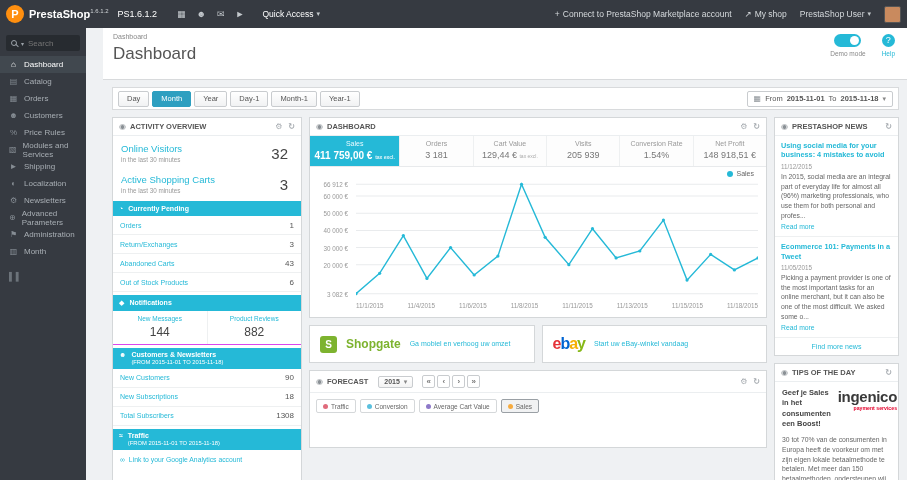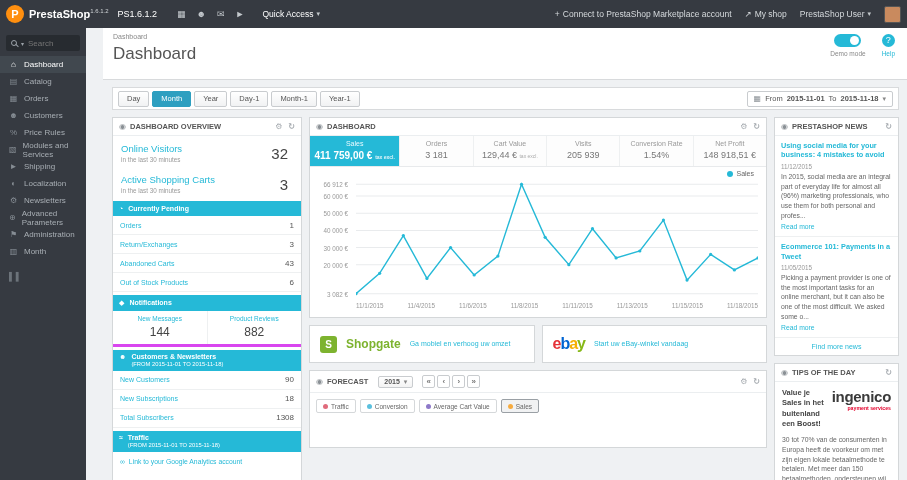--- a/index.html
+++ b/index.html
@@ -78,21 +78,21 @@
   .stat { position:relative; padding:7px 8px 4px; }
   .stat-label { color:var(--accent); font-size:9.5px; cursor:pointer; }
   .stat-sub { color:#999; font-size:6.3px; margin-top:2px; }
   .stat-value { position:absolute; right:13px; top:9px; font-size:15px; color:#444; }
   .sec-head { background:var(--accent); color:#fff; font-size:7px; font-weight:bold; padding:3.5px 6px; display:flex; gap:5px; align-items:flex-start; margin-top:3px; }
   .sec-head .si { font-size:7px; line-height:1.2; }
   .sec-sub { font-size:5.8px; font-weight:normal; margin-top:1px; }
   .rowline { display:flex; justify-content:space-between; align-items:center; padding:4.5px 7px; border-bottom:1px solid #eef0f1; }
   .rl-label { color:var(--accent); font-size:7px; cursor:pointer; }
   .rl-value { color:#555; font-size:8px; }
-  .notif-cols { display:flex; text-align:center; border-bottom:3px solid #d946ef; }
+  .notif-cols { display:flex; text-align:center; border-bottom:1px solid #d946ef; }
   .notif-col { flex:1; padding:4px 0 5px; cursor:pointer; }
   .notif-col:first-child { border-right:1px solid #eef0f1; }
   .notif-label { color:var(--accent); font-size:6.5px; }
   .notif-value { color:#444; font-size:12px; margin-top:3px; }
   .ga-link { display:flex; gap:4px; align-items:center; padding:6px 7px; color:var(--accent); font-size:6.8px; cursor:pointer; }
 
   
   .kpi-row { display:flex; border-bottom:1px solid #e8eaec; background:#fdfdfd; }
   .kpi { flex:1; text-align:center; padding:4px 2px 5px; border-right:1px solid #eef0f1; cursor:pointer; }
   .kpi:last-child { border-right:none; }
@@ -281,21 +281,21 @@
           <span class="qa-caret" style="color:#888">▾</span>
         </div>
       </div>
 
       <div class="cols">
 
         <div class="col-a">
           <div class="panel panel-activity">
             <div class="panel-header">
               <span class="ph-icon">◉</span>
-              <span>DASHBOARD OVERVIEW</span>
+              <span>ACTIVITY OVERVIEW</span>
               <span class="ph-actions">
                 <span>⚙</span>
                 <span>↻</span>
               </span>
             </div>
             <div class="stat">
               <div class="stat-label">Online Visitors</div>
               <div class="stat-sub">in the last 30 minutes</div>
               <div class="stat-value">32</div>
             </div>
@@ -550,21 +550,21 @@
           <div class="panel panel-tips">
             <div class="panel-header">
               <span class="ph-icon">◉</span>
               <span>TIPS OF THE DAY</span>
               <span class="ph-actions">
                 <span>↻</span>
               </span>
             </div>
             <div class="tips-body">
               <div class="tips-top">
-                <div class="tips-headline">Value je Sales in het buitenland een Boost!</div>
+                <div class="tips-headline">Geef je Sales in het consumenten een Boost!</div>
                 <div class="ingenico">
                   <div class="ing-name">ingenico</div>
                   <div class="ing-sub">payment services</div>
                 </div>
               </div>
               <div class="tips-text">30 tot 70% van de consumenten in Europa heeft de voorkeur om met zijn eigen lokale betaalmethode te betalen. Met meer dan 150 betaalmethoden, ondersteunen wij uw groei in uw eigen land en daar buiten. En zelfs beter, u kun de belangrijke betaalmethoden activeren met een...</div>
             </div>
           </div>
         </div>
 

